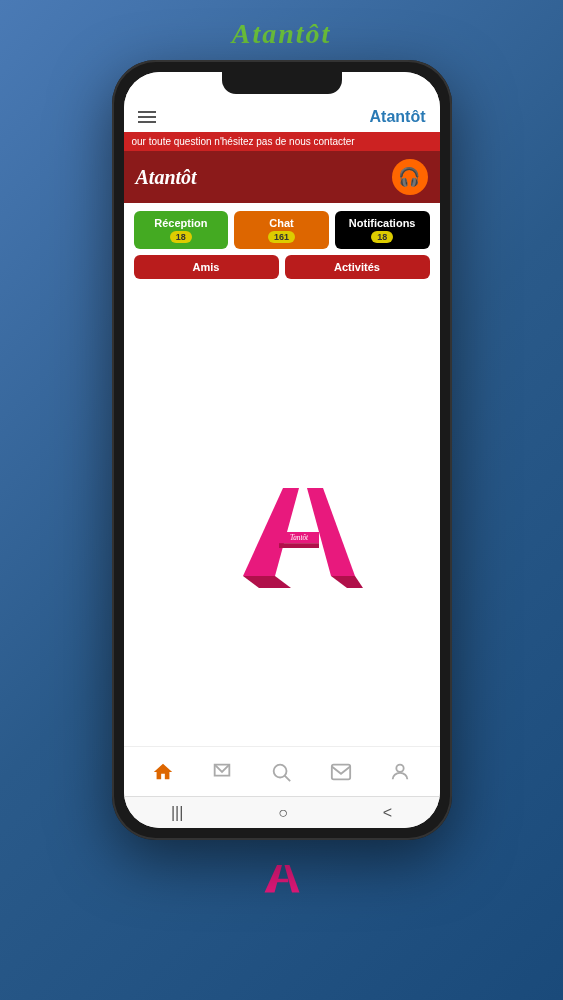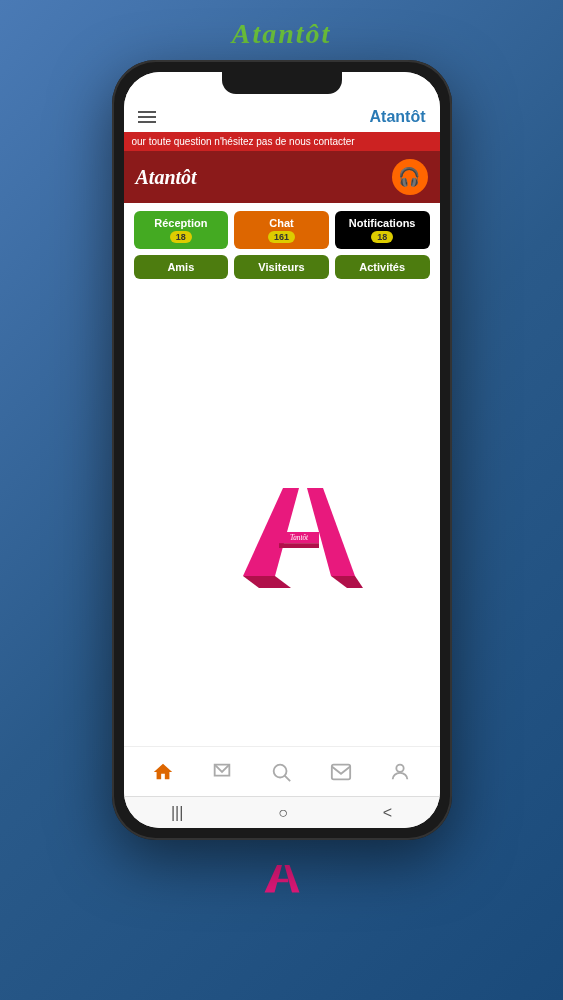--- a/index.html
+++ b/index.html
@@ -155,21 +155,21 @@
       font-weight: bold;
       cursor: pointer;
       display: flex;
       flex-direction: column;
       align-items: center;
       gap: 2px;
     }
     .tab-btn.green { background: #44aa22; }
     .tab-btn.orange { background: #dd6600; }
     .tab-btn.purple { background: #000000; }
-    .tab-btn.blue { background: #4d7c0f; }
+    .tab-btn.blue { background: #b91c1c; }
 
     .badge {
       background: #ddcc00;
       color: #333;
       border-radius: 10px;
       font-size: 9px;
       font-weight: bold;
       padding: 1px 6px;
       min-width: 20px;
       text-align: left;
@@ -284,23 +284,20 @@
         </button>
         <button class="tab-btn purple">
           <span>Notifications</span>
           <span class="badge">18</span>
         </button>
       </div>
 
       <div class="btn-row">
         <button class="tab-btn blue">
           <span>Amis</span>
-        </button>
-        <button class="tab-btn blue">
-          <span>Visiteurs</span>
         </button>
         <button class="tab-btn blue">
           <span>Activités</span>
         </button>
       </div>
     </div>
 
     <div class="main-content">
       <div class="big-logo">
         <svg class="a-logo-svg" viewBox="0 0 200 200">

